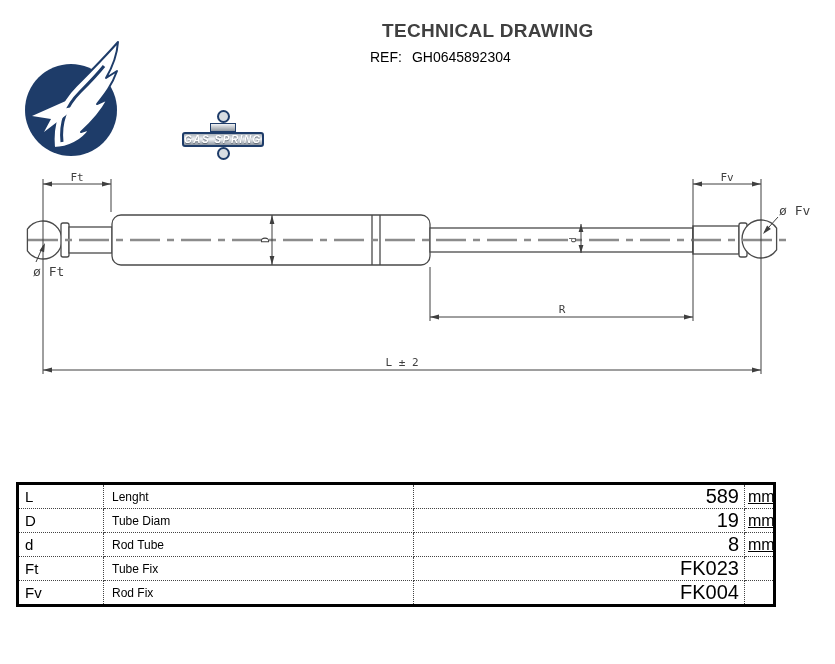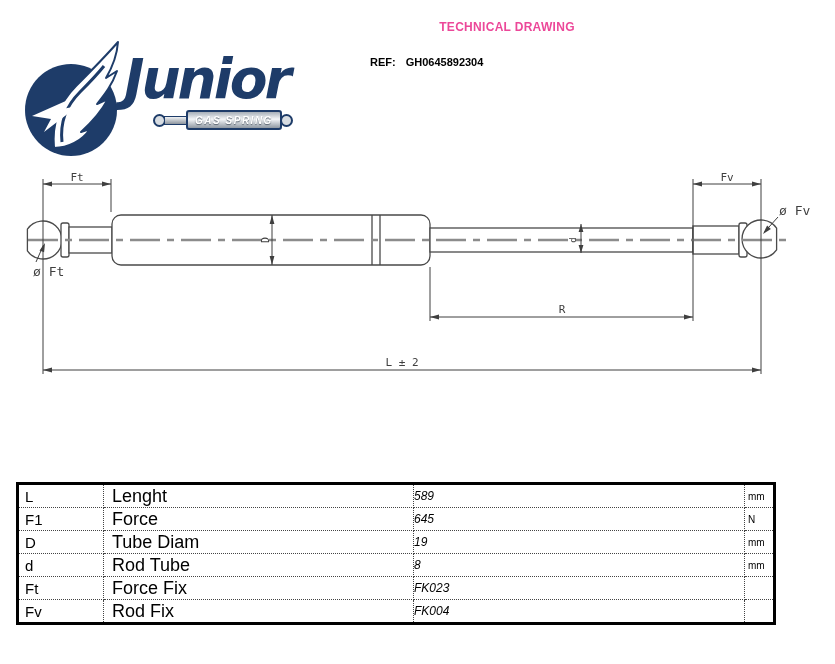--- a/index.html
+++ b/index.html
@@ -2,76 +2,75 @@
 <html><head>
 <meta charset="utf-8">
 <style>
   html,body{margin:0;padding:0;}
   body{
     width:835px;height:664px;position:relative;background:#ffffff;
     font-family:"Liberation Sans",sans-serif;color:#000;overflow:hidden;
   }
   
   .doc-title{
-    position:absolute;left:382px;top:20px;width:250px;text-align:center;
-    font-size:12px;font-weight:bold;letter-spacing:.3px;color:#ec4899;
+    position:absolute;left:382px;top:20px;width:250px;
+    font-size:19px;font-weight:bold;letter-spacing:.3px;color:#404040;
   }
-  .ref-row{position:absolute;left:370px;top:56px;font-size:11px;font-weight:bold;}
+  .ref-row{position:absolute;left:370px;top:49px;font-size:14px;font-weight:normal;}
   .ref-row .ref-label{margin-right:10px;}
   
   .logo{position:absolute;left:18px;top:38px;width:300px;height:120px;}
   .logo-emblem{position:absolute;left:0;top:0;}
   .brand{
     position:absolute;left:106px;top:14px;
     font-family:"DejaVu Sans",sans-serif;font-size:55px;line-height:1;
     font-weight:bold;font-style:italic;letter-spacing:-3px;color:#1e3c69;
   }
-  .gas-bar{position:absolute;left:135px;top:72px;width:140px;height:20px;display:flex;align-items:center;}
+  .gas-bar{position:absolute;left:135px;top:72px;width:140px;height:20px;display:flex;align-items:center;flex-direction:column;}
   .eyelet{width:9px;height:9px;border:2px solid #1e3c69;border-radius:50%;
     background:#d8dde2;flex:0 0 auto;}
   .bar-rod{width:24px;height:7px;background:linear-gradient(180deg,#f0f2f4,#8d959e);
     border:1px solid #1e3c69;margin:0 -2px;flex:0 0 auto;}
   .bar-body{flex:1;height:16px;border:2px solid #1e3c69;border-radius:3px;margin:0 -2px;
     background:linear-gradient(180deg,#a7afb8 0%,#f4f6f8 45%,#8f98a2 100%);
     display:flex;align-items:center;justify-content:center;z-index:1;}
   .bar-body span{
     font-family:"Liberation Sans",sans-serif;font-size:10px;font-weight:bold;font-style:italic;
     color:#fff;letter-spacing:1.5px;text-shadow:0 1px 1px #5a6470;white-space:nowrap;}
   
   .drawing{position:absolute;left:0;top:160px;}
   .drawing text{font-family:"DejaVu Sans Mono",monospace;fill:#3f3f3f;}
   
   .spec-table{
     position:absolute;left:16px;top:482px;width:757px;
     border-collapse:collapse;border:3px solid #000;table-layout:fixed;
   }
   .spec-table td{border:1px dotted #444;height:22px;padding:0;overflow:hidden;white-space:nowrap;}
   .spec-table .c-sym{padding-left:6px;font-size:15px;}
-  .spec-table .c-name{padding-left:8px;font-size:18px;}
-  .spec-table .c-val{text-align:left;padding-right:5px;font-size:12px;font-style:italic;}
-  .spec-table .c-unit{padding-left:3px;font-size:10px;}
+  .spec-table .c-name{padding-left:8px;font-size:12px;}
+  .spec-table .c-val{text-align:right;padding-right:5px;font-size:20px;}
+  .spec-table .c-unit{padding-left:3px;font-size:16px;text-decoration:underline;}
 </style>
 </head>
 <body>
 
 <div class="doc-title">TECHNICAL DRAWING</div>
 <div class="ref-row">
   <span class="ref-label">REF:</span><span>GH0645892304</span>
 </div>
 
 <div class="logo">
   <svg class="logo-emblem" width="115" height="122" viewBox="0 0 115 122">
     <circle cx="53" cy="72" r="46" fill="#1e3c69"></circle>
     <path d="M 36 110 C 34 88, 40 66, 58 48 C 70 36, 86 20, 100 4
              C 99 18, 95 28, 88 40 L 99 33 C 94 47, 87 56, 79 66
              L 90 61 C 82 76, 73 85, 63 94 L 72 91 C 64 103, 50 110, 36 110 Z" fill="#ffffff" stroke="#1e3c69" stroke-width="2" stroke-linejoin="round"></path>
     <path d="M 44 104 C 42 86, 48 68, 62 54 C 70 46, 78 38, 86 28" fill="none" stroke="#1e3c69" stroke-width="3"></path>
     <path d="M 14 78 L 50 62 L 44 71 L 60 68 L 26 94 L 33 81 Z" fill="#ffffff"></path>
   </svg>
-  <span class="brand">Junior</span>
   <div class="gas-bar">
     <span class="eyelet"></span>
     <span class="bar-rod"></span>
     <span class="bar-body">
       <span>GAS SPRING</span>
     </span>
     <span class="eyelet"></span>
   </div>
 </div>
 
@@ -142,40 +141,34 @@
       <col style="width:30px">
     </colgroup>
   <tbody>
     <tr>
       <td class="c-sym">L</td>
       <td class="c-name">Lenght</td>
       <td class="c-val">589</td>
       <td class="c-unit">mm</td>
     </tr>
     <tr>
-      <td class="c-sym">F1</td>
-      <td class="c-name">Force</td>
-      <td class="c-val">645</td>
-      <td class="c-unit">N</td>
-    </tr>
-    <tr>
       <td class="c-sym">D</td>
       <td class="c-name">Tube Diam</td>
       <td class="c-val">19</td>
       <td class="c-unit">mm</td>
     </tr>
     <tr>
       <td class="c-sym">d</td>
       <td class="c-name">Rod Tube</td>
       <td class="c-val">8</td>
       <td class="c-unit">mm</td>
     </tr>
     <tr>
       <td class="c-sym">Ft</td>
-      <td class="c-name">Force Fix</td>
+      <td class="c-name">Tube Fix</td>
       <td class="c-val">FK023</td>
       <td class="c-unit"></td>
     </tr>
     <tr>
       <td class="c-sym">Fv</td>
       <td class="c-name">Rod Fix</td>
       <td class="c-val">FK004</td>
       <td class="c-unit"></td>
     </tr>
   </tbody>

